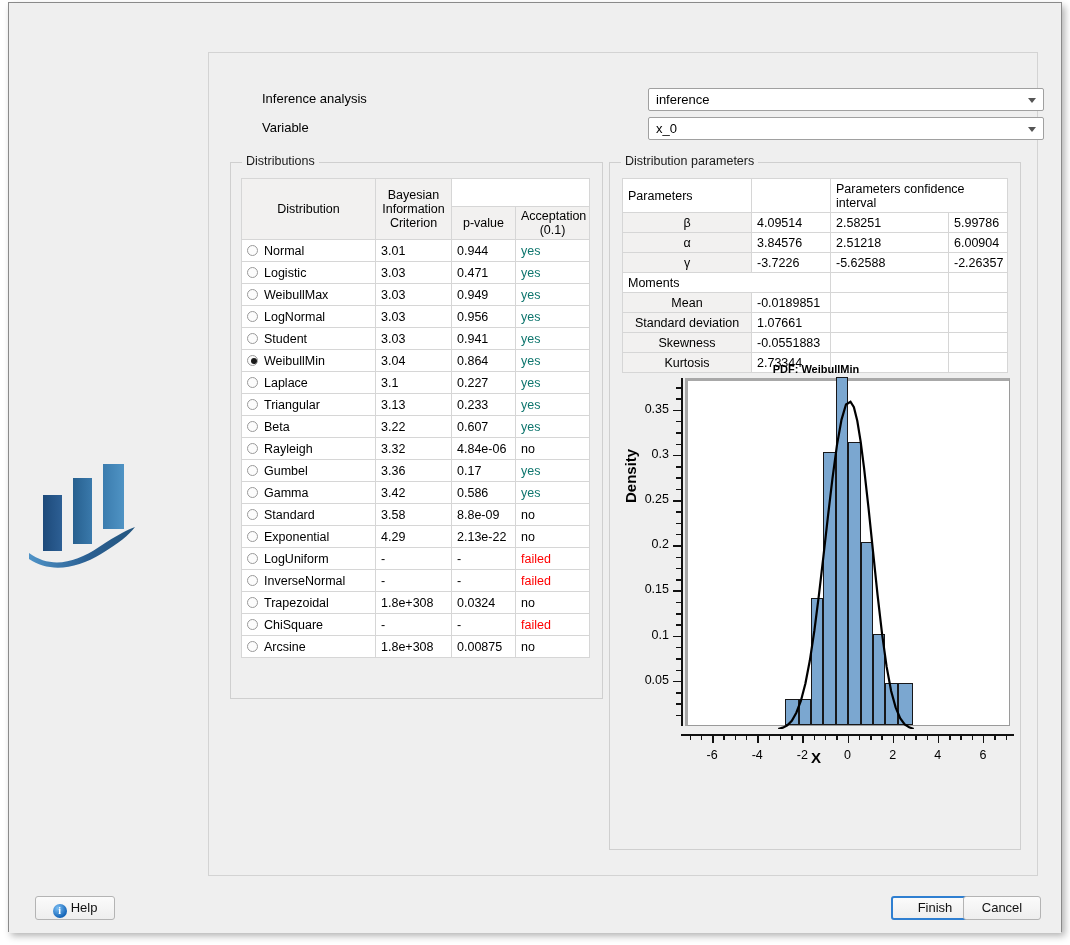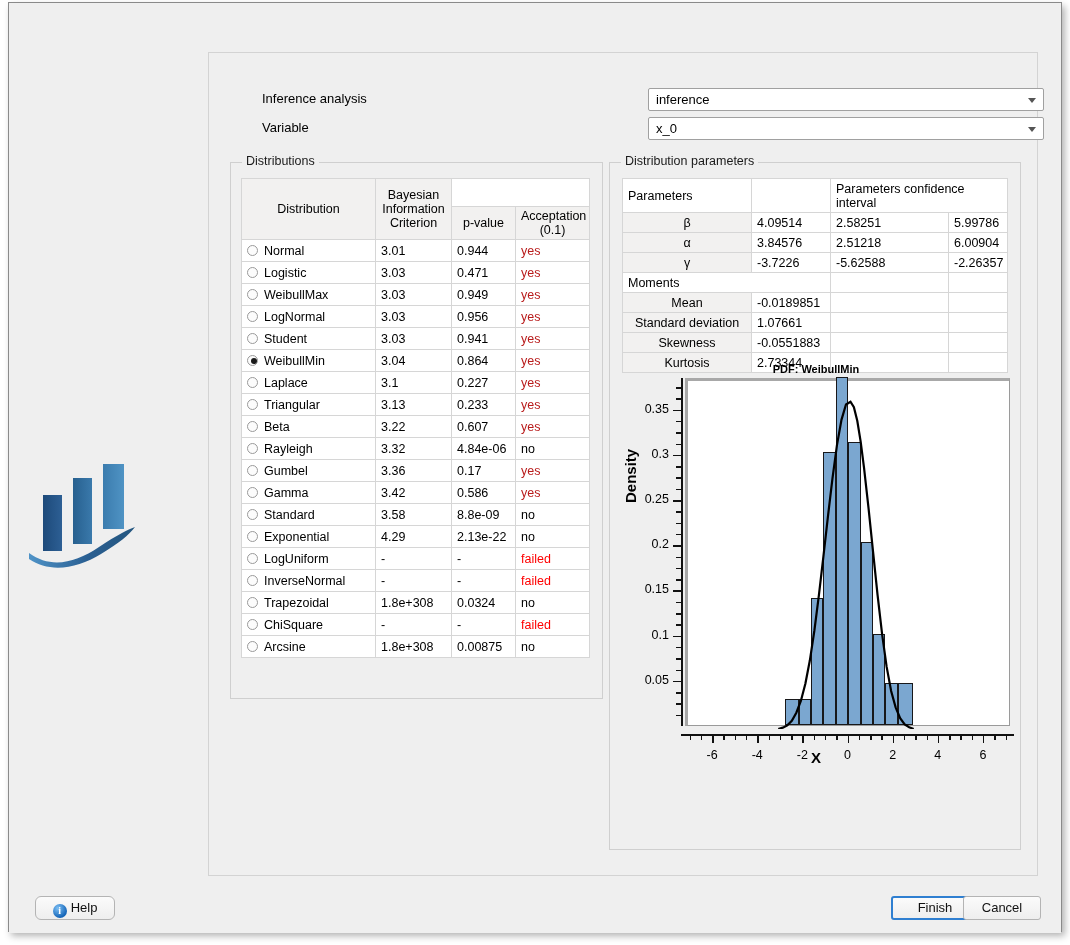--- a/index.html
+++ b/index.html
@@ -155,21 +155,21 @@
     position: relative;
   }
   .radio.on::after {
     content: "";
     position: absolute;
     left: 2.5px; top: 2.5px;
     width: 6px; height: 6px;
     border-radius: 50%;
     background: #1a1a1a;
   }
-  .yes { color: #b91c1c; }
+  .yes { color: #0f766e; }
   .failed { color: #ff0000; }
   .no { color: #000000; }
 
   
   #param-table { width: 385px; }
   #param-table td { height: 20px; }
   .pt-strong { font-weight: bold; background: #ffffff; }
   .pt-name { background: #f2f1f0; text-align: center !important; }
   .pt-wrap { white-space: normal !important; line-height: 1.12; }
 
@@ -595,21 +595,21 @@
                 <div class="ticklabel" style="left: 192.361px; transform: translateX(-50%); top: 395px;">-2</div>
                 <div class="ticklabel" style="left: 237.5px; transform: translateX(-50%); top: 395px;">0</div>
                 <div class="ticklabel" style="left: 282.639px; transform: translateX(-50%); top: 395px;">2</div>
                 <div class="ticklabel" style="left: 327.778px; transform: translateX(-50%); top: 395px;">4</div>
                 <div class="ticklabel" style="left: 372.917px; transform: translateX(-50%); top: 395px;">6</div>
               </div>
           </div>
         </div>
       </div>
 
-      <div class="btn" style="left:26px; top:855px; width:80px;border-radius:6px;">
+      <div class="btn" style="left:26px; top:855px; width:80px;">
         <span class="help-icon">i</span><span>Help</span>
       </div>
       <div class="btn primary" style="left:858px; top:855px; width:88px;">
         <span>Finish</span>
       </div>
       <div class="btn" style="left:954px; top:855px; width:78px;">
         <span>Cancel</span>
       </div>
 
     </div>

